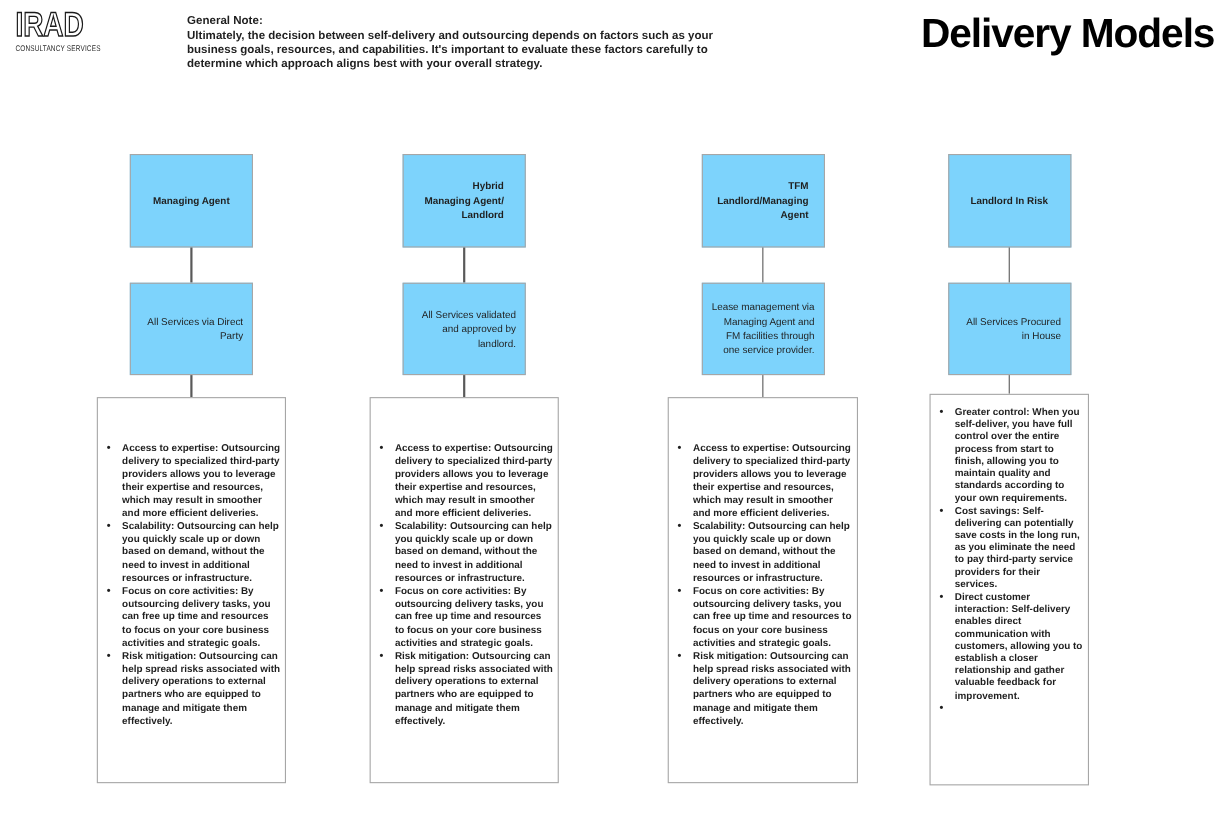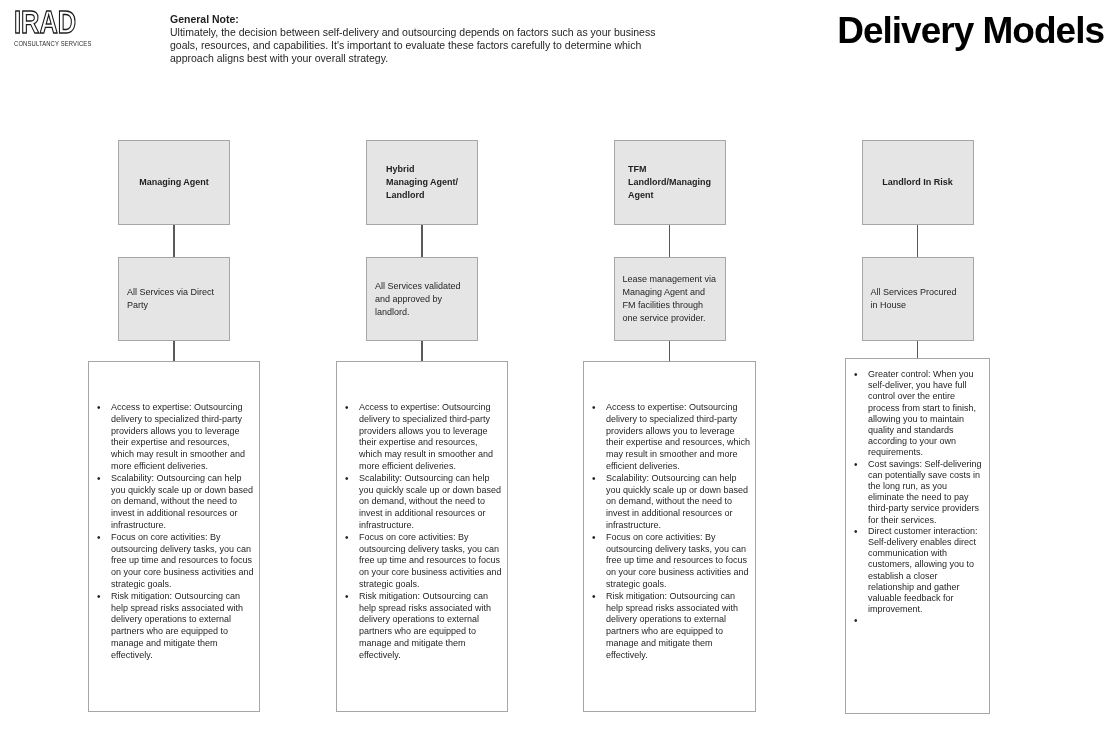--- a/index.html
+++ b/index.html
@@ -29,42 +29,42 @@
     font-size: 7.5px; letter-spacing: 0.2px; color: #2a2a2a;
     transform: scaleX(0.78); transform-origin: left center;
     margin-top: 1px; white-space: nowrap; font-weight: 400;
   }
 
   .note {
     position: absolute; left: 170px; top: 13px; width: 508px;
     font-size: 10.5px; line-height: 13px;
   }
   .note-heading { font-weight: 700; }
-  .note-body { font-weight: 400; }
+  .note-body { font-weight: 700; }
 
   .page-title {
     position: absolute; right: 12px; top: 10px;
     font-size: 37px; font-weight: 800; letter-spacing: -1px;
     color: #000000; white-space: nowrap;
   }
 
   
   .col {
     position: absolute; top: 140px;
     display: flex; flex-direction: column; align-items: center;
   }
   .col-1 { left: 88px;  width: 172px; }
   .col-2 { left: 336px; width: 172px; }
-  .col-3 { left: 583px; width: 173px; }
+  .col-3 { left: 607px; width: 173px; }
   .col-4 { left: 845px; width: 145px; }
 
   .box {
-    border: 1px solid #a6a6a6; background: #e5e5e5;
+    border: 1px solid #a6a6a6; background: #7dd3fc;
     display: flex; align-items: center; justify-content: center;
-    text-align: left;
+    text-align: right;
   }
   .head-box {
     width: 112px; height: 85px;
     font-size: 9px; font-weight: 700; line-height: 13px;
     white-space: pre-line; padding: 2px 6px;
   }
   .mid-box {
     width: 112px; height: 84px;
     font-size: 9px; font-weight: 400; line-height: 13px;
     padding: 2px 8px;
@@ -77,21 +77,21 @@
   .list-box {
     width: 100%; height: 351px;
     border: 1px solid #a6a6a6; background: #ffffff;
     padding: 40px 4px 6px 0; overflow: hidden;
   }
   .col-4 .list-box { height: 356px; padding-top: 10px; }
 
   .list-box ul { list-style: none; }
   .list-box li {
     position: relative;
-    font-size: 9px; line-height: 11.8px; font-weight: 400;
+    font-size: 9px; line-height: 11.8px; font-weight: 700;
     padding-left: 22px; min-height: 11.8px;
   }
   .col-4 .list-box li { line-height: 11.2px; min-height: 11.2px; }
   .list-box li::before {
     content: "\2022";
     position: absolute; left: 8px; top: 0;
     font-size: 10px;
   }
 </style>
 </head>

